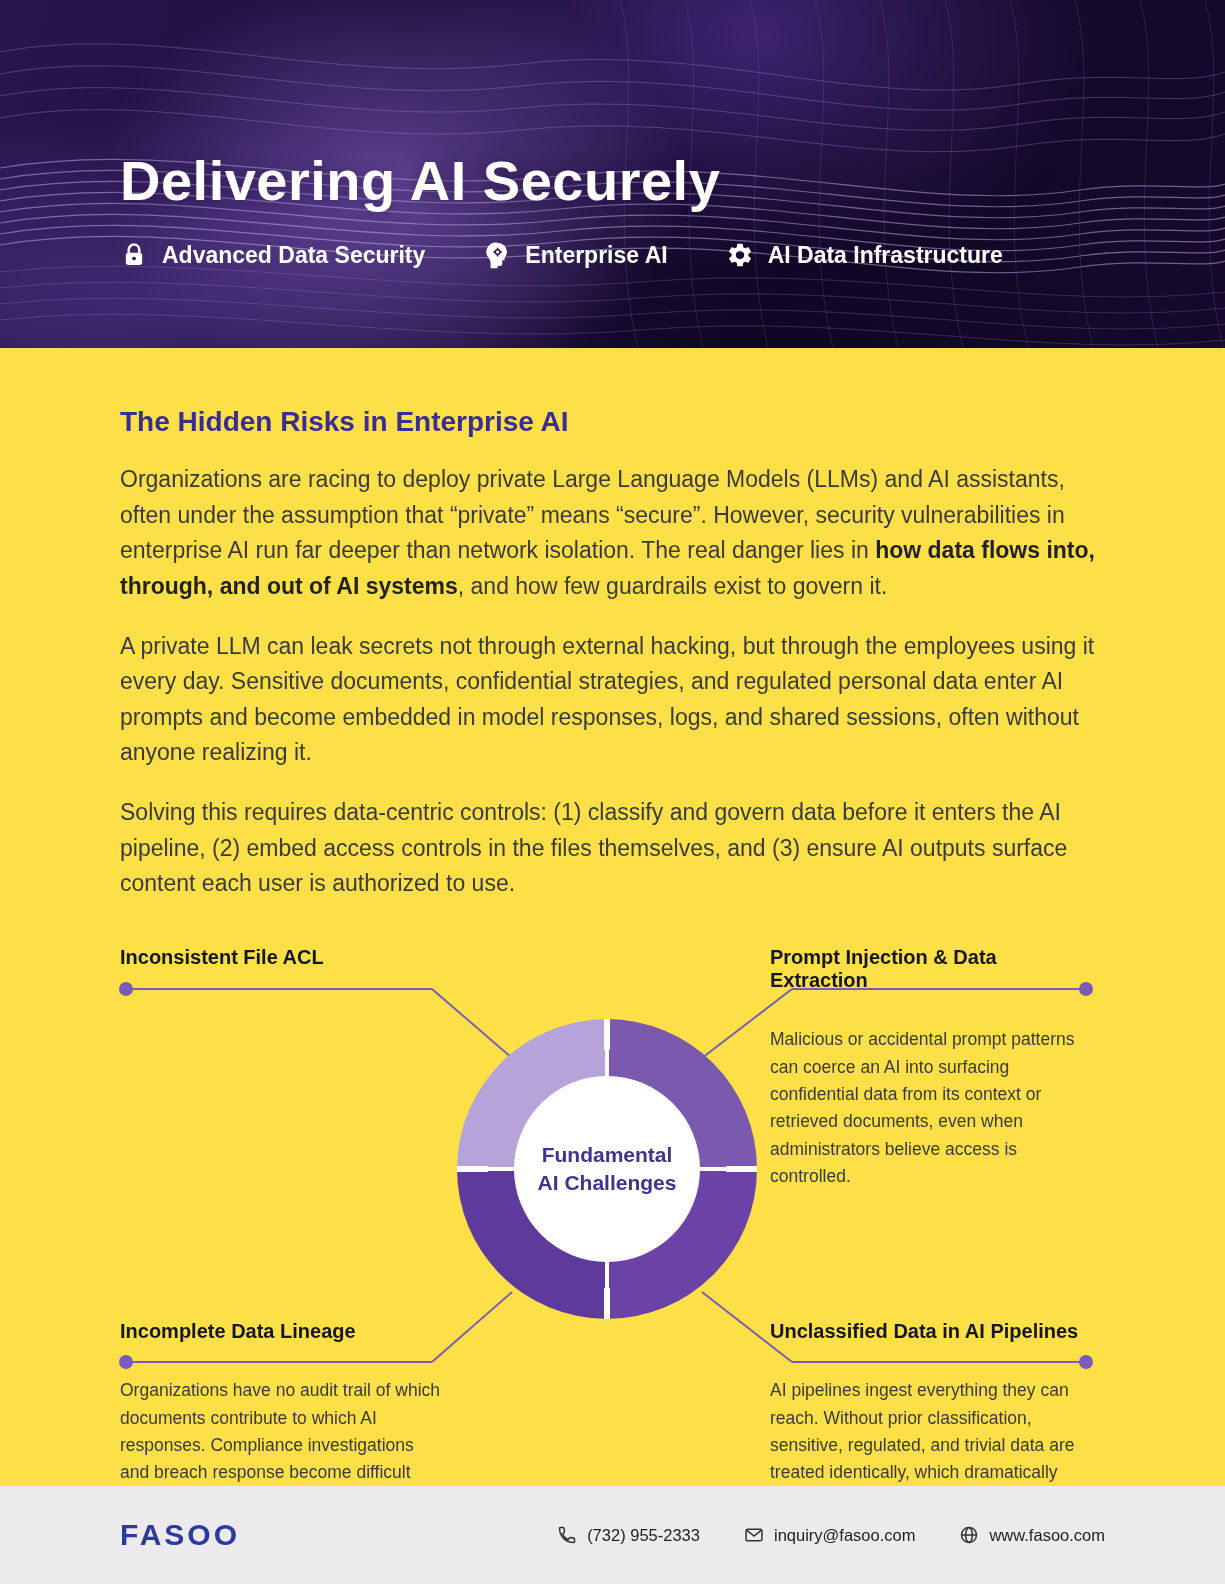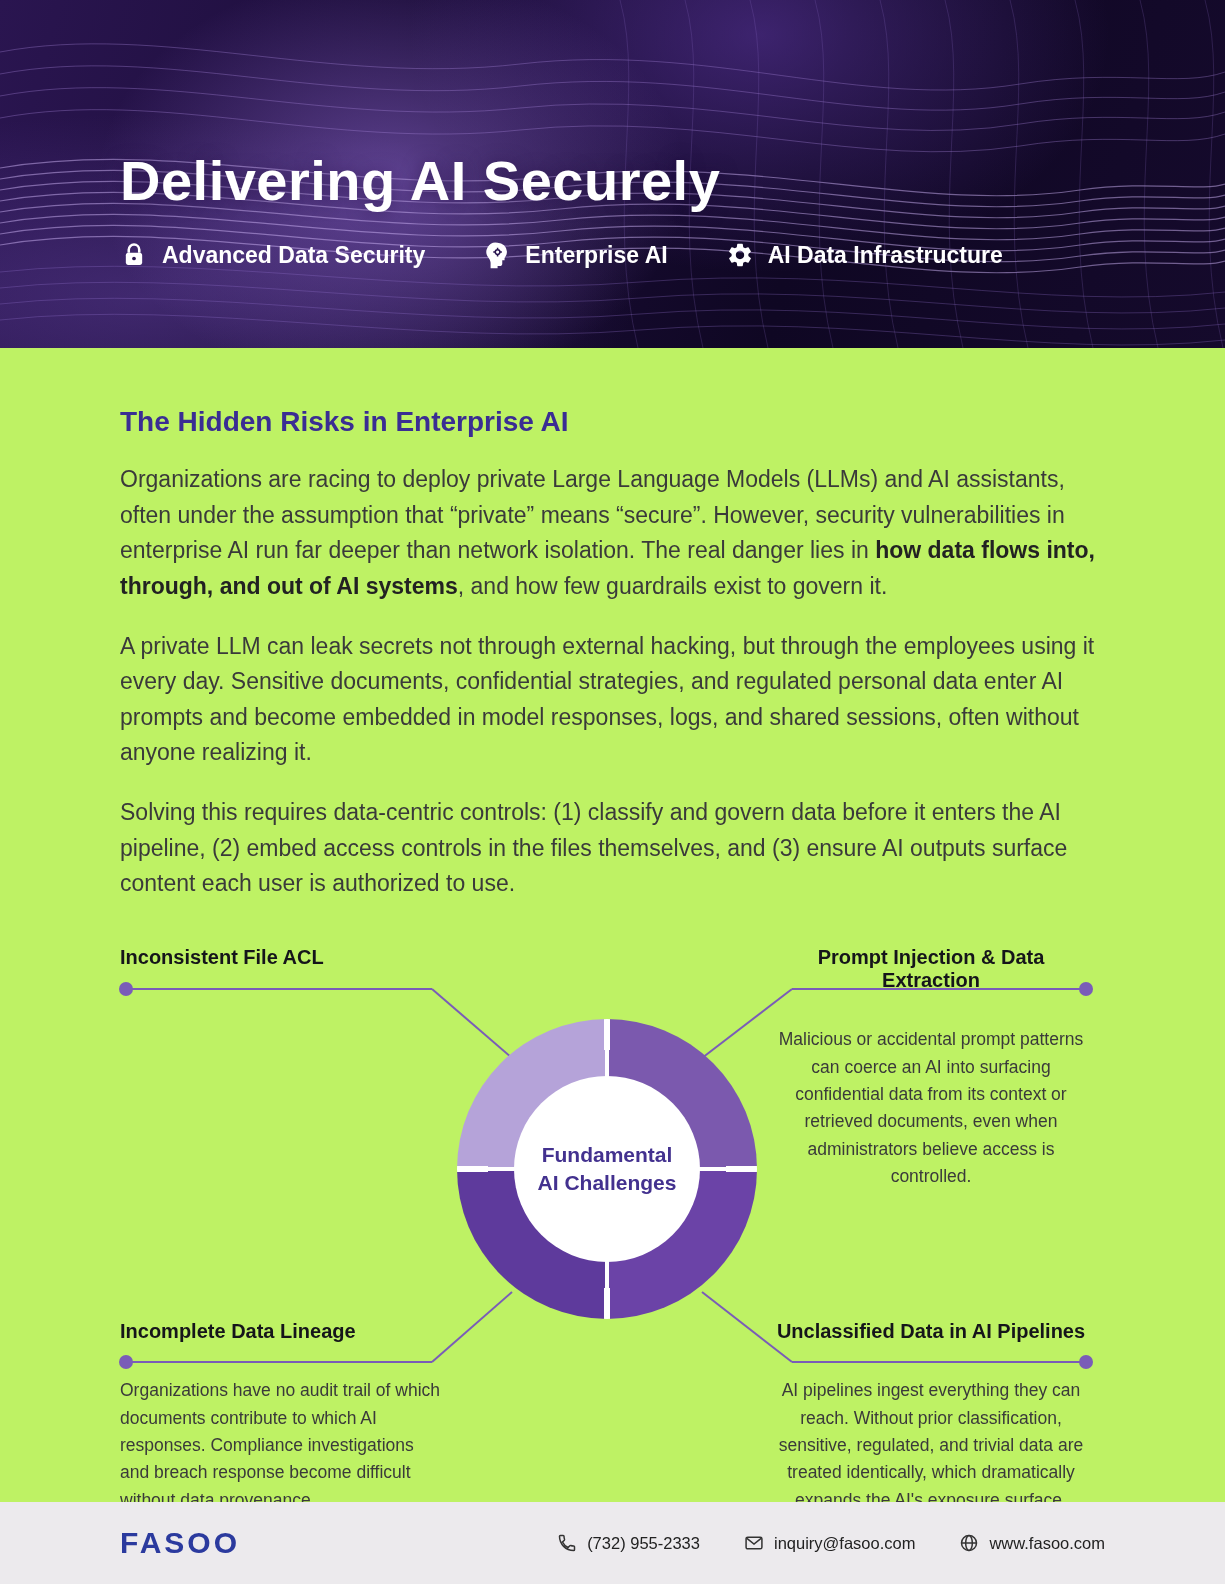--- a/index.html
+++ b/index.html
@@ -1,20 +1,20 @@
 <!DOCTYPE html>
 <html style="--accent-heading: #3A2D93; --donut-nw: #B5A3D9; --donut-ne: #7B59AE; --donut-se: #6B43A7; --donut-sw: #5E3A9C; --donut-center-text: #43318F; --connector: #7A5CB8; --brand-blue: #2B3A9E; --footer-bg: #ECEAED;"><head>
 <meta charset="utf-8">
 <style>
   * { margin:0; padding:0; box-sizing:border-box; }
   html,body { background:#ffffff; }
   body { font-family:"Liberation Sans", sans-serif; }
   .page {
     position:relative; width:1225px; height:1584px; margin:0 auto;
-    background:#bef264; overflow:hidden;
+    background:#fde047; overflow:hidden;
   }
 
   
   .hero {
     position:relative; height:348px; overflow:hidden;
     background:
       radial-gradient(420px 300px at 32% 52%, rgba(148,108,215,0.55), transparent 70%),
       radial-gradient(500px 340px at 62% 10%, rgba(104,62,180,0.50), transparent 70%),
       radial-gradient(700px 260px at 12% 85%, rgba(120,85,190,0.35), transparent 70%),
       linear-gradient(105deg, #2A1550 0%, #1B0D38 35%, #0F0723 65%, #150A2C 100%);
@@ -61,29 +61,29 @@
     position:absolute; left:57px; top:57px; width:186px; height:186px; border-radius:50%;
     background:#ffffff; display:flex; align-items:center; justify-content:center; text-align:center;
   }
   .donut-center {
     color:var(--donut-center-text,#43318F); font-size:21px; font-weight:800; line-height:1.35;
   }
   .callout { position:absolute; width:322px; }
   .callout .callout-title { color:#15151a; font-size:20px; font-weight:800; }
   .callout .callout-body { margin-top:34px; color:#3a3a3a; font-size:17.5px; line-height:1.57; }
   .callout.left { text-align:left; }
-  .callout.right { text-align:center; }
+  .callout.right { text-align:left; }
   .co-tl { left:120px; top:12px; }
   .co-tr { right:133px; top:12px; }
   .co-bl { left:120px; top:386px; }
   .co-br { right:133px; top:386px; }
 
   
   .footer {
-    position:absolute; left:0; bottom:0; width:100%; height:82px;
+    position:absolute; left:0; bottom:0; width:100%; height:98px;
     background:var(--footer-bg,#ECEAED);
     display:flex; align-items:center; justify-content:space-between; padding:0 120px;margin-top:29px;
   }
   .logo {
     color:var(--brand-blue,#2B3A9E); font-size:30px; font-weight:800; letter-spacing:3px;
   }
   .contacts { display:flex; align-items:flex-end; gap:44px; }
   .contact { display:flex; align-items:center; gap:10px; cursor:pointer; }
   .contact .cicon { width:20px; height:20px; display:inline-flex; }
   .contact .cicon svg { width:100%; height:100%; }

